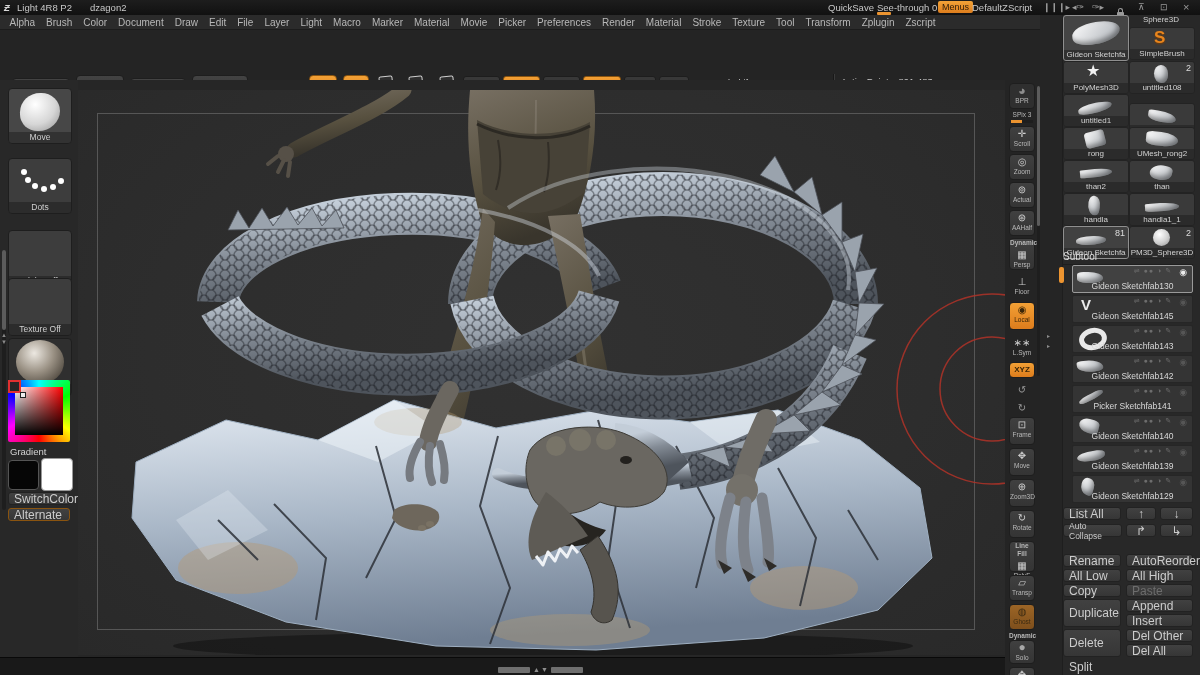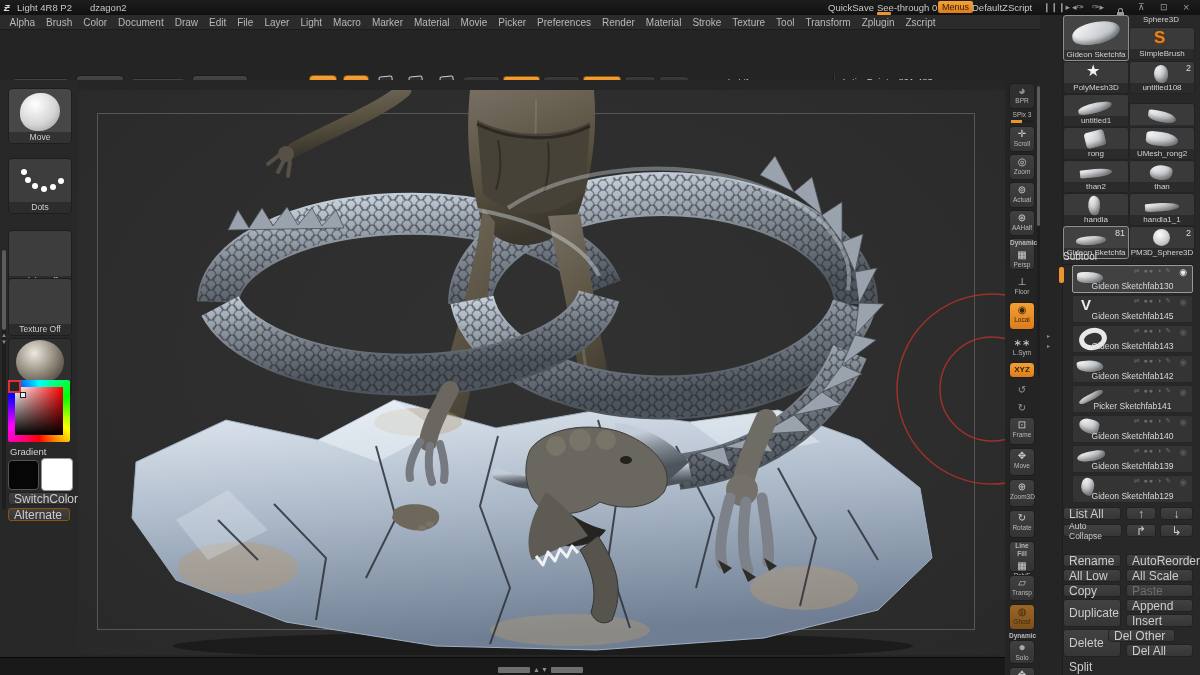--- a/index.html
+++ b/index.html
@@ -599,28 +599,28 @@
     <div class="sbtn" style="left:23px;top:492px;width:58px;">List All</div>
     <div class="sbtn ctr" style="left:86px;top:492px;width:30px;">↑</div>
     <div class="sbtn ctr" style="left:120px;top:492px;width:33px;">↓</div>
     <div class="sbtn" style="left:23px;top:509px;width:59px;font-size:8.5px;">Auto Collapse</div>
     <div class="sbtn ctr" style="left:86px;top:509px;width:30px;">↱</div>
     <div class="sbtn ctr" style="left:120px;top:509px;width:33px;">↳</div>
 
     <div class="sbtn" style="left:23px;top:539px;width:58px;">Rename</div>
     <div class="sbtn" style="left:86px;top:539px;width:67px;">AutoReorder</div>
     <div class="sbtn" style="left:23px;top:554px;width:58px;">All Low</div>
-    <div class="sbtn" style="left:86px;top:554px;width:67px;">All Scale</div>
+    <div class="sbtn" style="left:86px;top:554px;width:67px;">All High</div>
     <div class="sbtn" style="left:23px;top:569px;width:58px;">Copy</div>
     <div class="sbtn dim" style="left:86px;top:569px;width:67px;">Paste</div>
     <div class="sbtn" style="left:23px;top:584px;width:58px;height:28px;">Duplicate</div>
     <div class="sbtn" style="left:86px;top:584px;width:67px;">Append</div>
     <div class="sbtn" style="left:86px;top:599px;width:67px;">Insert</div>
     <div class="sbtn" style="left:23px;top:614px;width:58px;height:28px;">Delete</div>
-    <div class="sbtn" style="left:68px;top:614px;width:67px;">Del Other</div>
+    <div class="sbtn" style="left:86px;top:614px;width:67px;">Del Other</div>
     <div class="sbtn" style="left:86px;top:629px;width:67px;">Del All</div>
     <div class="sbtn" style="left:23px;top:645px;width:130px;background:transparent;border-color:transparent;">Split</div>
   </div>
 
   <div id="bottomband" class="abs">
     <div class="hbar" style="left:498px;"></div>
     <span class="htri" style="left:533px;">▲</span>
     <span class="htri" style="left:541px;">▼</span>
     <div class="hbar" style="left:551px;"></div>
   </div>

